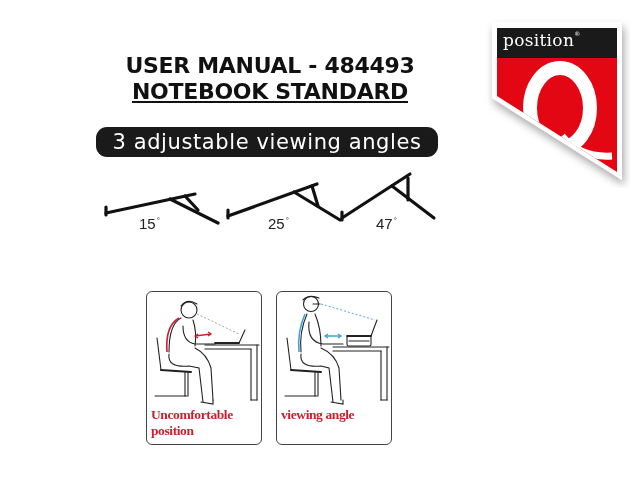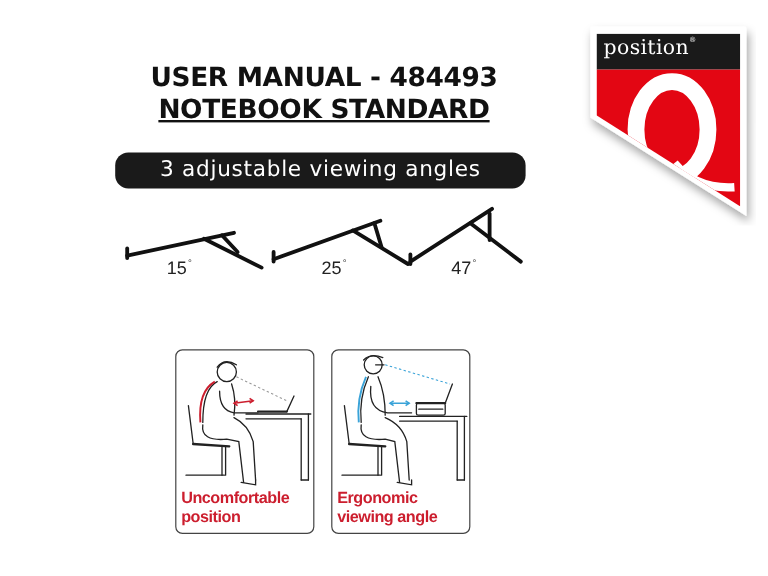--- a/index.html
+++ b/index.html
@@ -10,38 +10,38 @@
   .title {
     position: absolute; left: 120px; width: 300px; text-align: center;
     font-family: "DejaVu Sans", sans-serif; font-weight: bold; color: #111;
     font-size: 22px; letter-spacing: -0.3px; line-height: 22px;
   }
   .t1 { top: 55px; }
   .t2 { top: 81px; text-decoration: underline; }
   .pill {
     position: absolute; left: 96px; top: 127px; width: 342px; height: 30px;
     background: #1a1a1a; border-radius: 11px;
-    color: #fff; font-family: "DejaVu Sans", sans-serif; font-size: 18px;
+    color: #fff; font-family: "DejaVu Sans", sans-serif; font-size: 21px;
     line-height: 30px; text-align: center; letter-spacing: 0.6px;
   }
   .angle-fig { position: absolute; }
   .angle-label {
     position: absolute; font-family: "Liberation Sans", sans-serif; font-size: 15px; color: #222;
   }
   .angle-label sup { font-size: 8px; vertical-align: 6px; margin-left: 1px; }
   .panel {
     position: absolute; top: 291px; width: 114px; height: 152px;
     border: 1.5px solid #444; border-radius: 6px; background: #fff; overflow: hidden;
   }
   .p1 { left: 146px; }
   .p2 { left: 276px; }
   .panel svg { position: absolute; left: 0; top: 0; }
   .caption {
     position: absolute; left: 4px; top: 115px; width: 112px;
-    font-family: Liberation Sans, sans-serif; font-weight: bold; color: #cc1e2e;
+    font-family: Liberation Serif, serif; font-weight: bold; color: #cc1e2e;
     font-size: 13.5px; line-height: 16px; letter-spacing: -0.4px;
   }
   .logo { position: absolute; left: 480px; top: 18px; }
   .logo-text {
     position: absolute; left: 503px; top: 30px; color: #fff;
     font-family: "DejaVu Serif", serif; font-size: 17px; letter-spacing: 0.3px;
   }
   .logo-text sup { font-size: 6px; vertical-align: 10px; }
 </style>
 </head>
@@ -169,21 +169,20 @@
 
     <g stroke="#3aa3d8" stroke-width="1.3" fill="none">
       <line x1="48" y1="44" x2="64" y2="44"></line>
       <path d="M51 42 L48 44 L51 46"></path>
       <path d="M61 42 L64 44 L61 46"></path>
     </g>
 
     <line x1="44" y1="12" x2="98" y2="28" stroke="#3aa3d8" stroke-width="0.9" stroke-dasharray="2,2"></line>
   </svg>
   <div class="caption">
-    <div>Ergonomic</div>
     <div>viewing angle</div>
   </div>
 </div>
 
 <svg class="logo" width="150" height="170" viewBox="0 0 150 170">
   <defs>
     <filter id="sh" x="-20%" y="-20%" width="140%" height="150%">
       <feDropShadow dx="2" dy="5" stdDeviation="4" flood-color="#000" flood-opacity="0.35"></feDropShadow>
     </filter>
     <clipPath id="cardclip">

